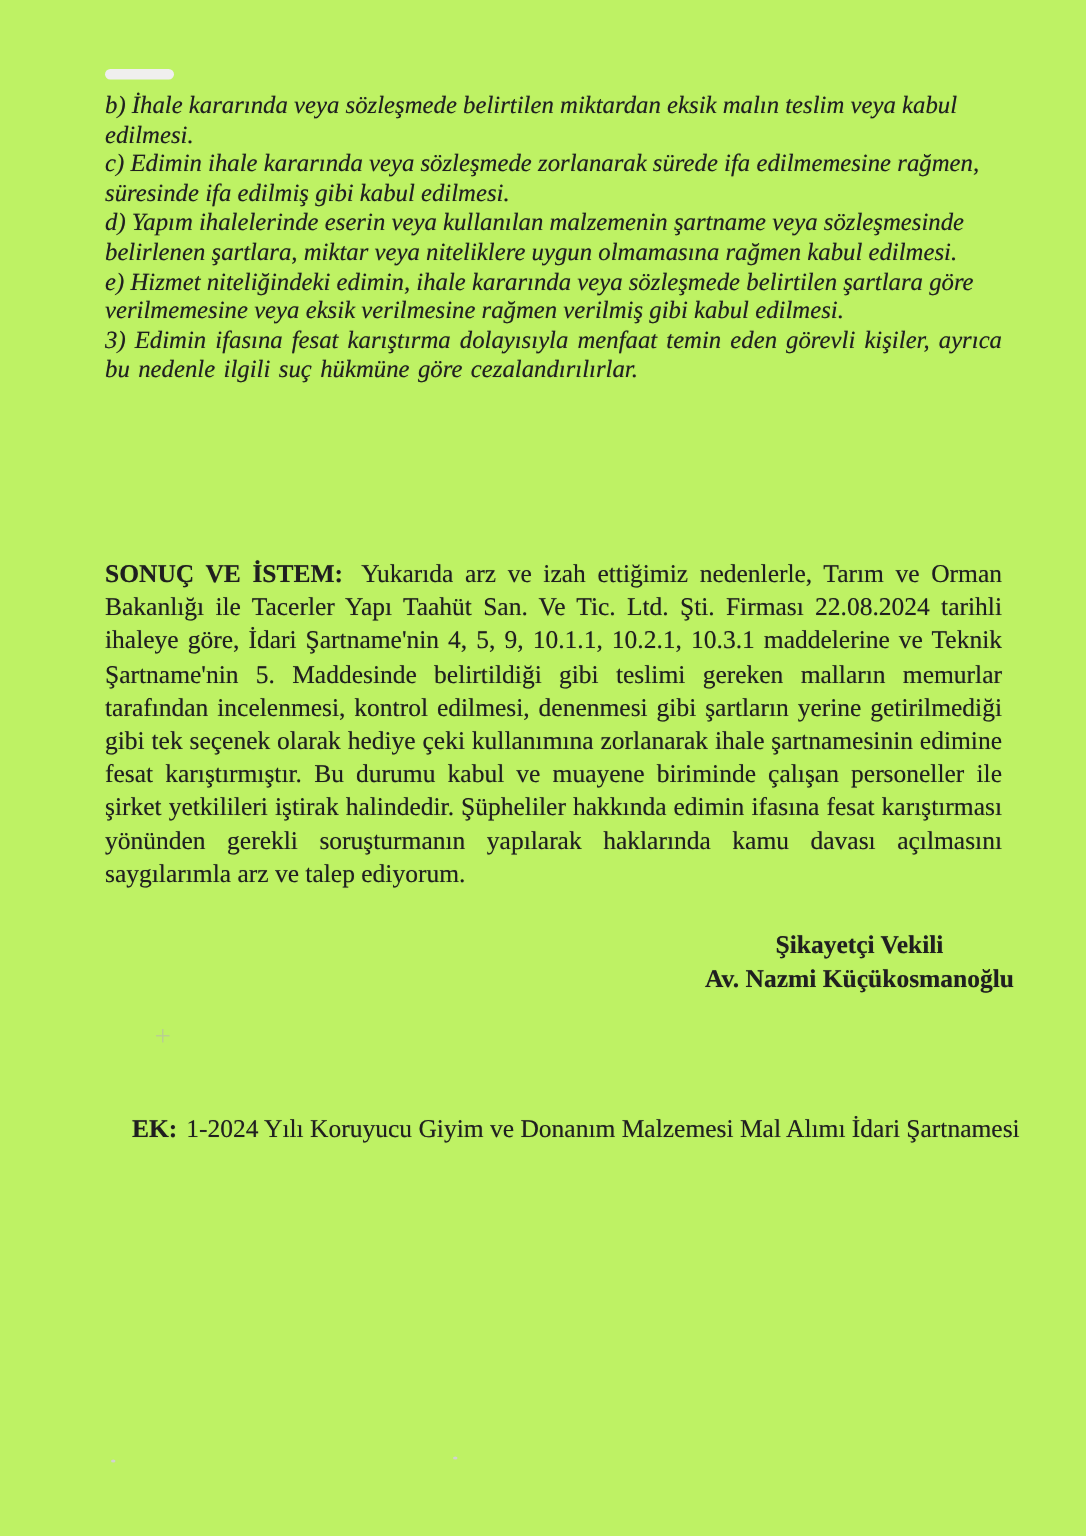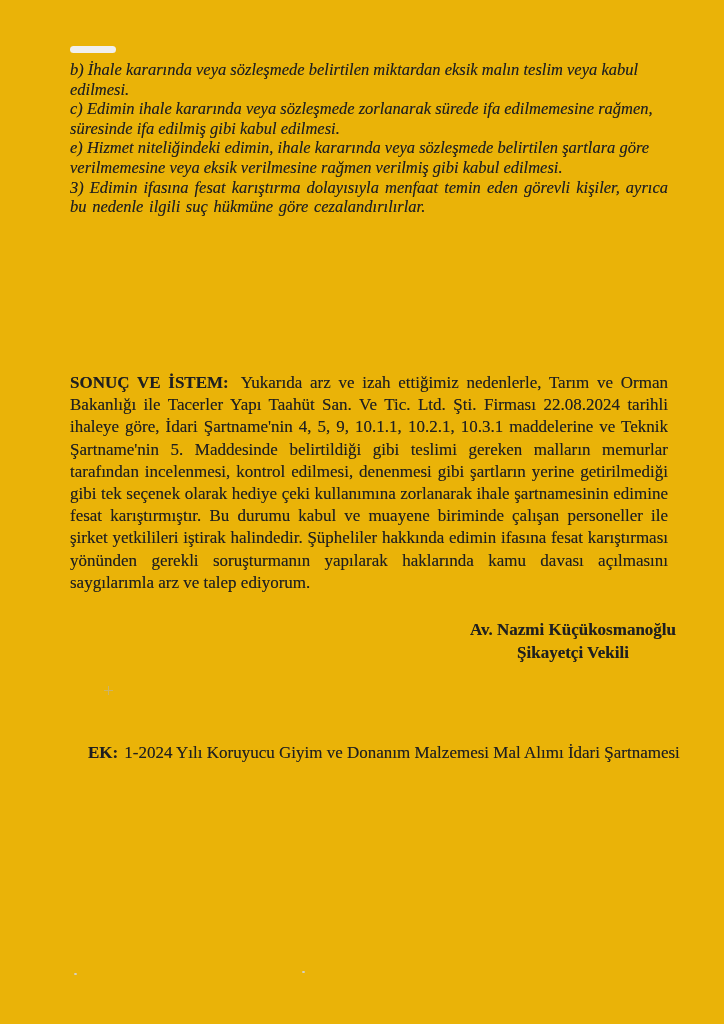--- a/index.html
+++ b/index.html
@@ -4,21 +4,21 @@
 <style>
   html, body {
     margin: 0;
     padding: 0;
     background: #ffffff;
   }
   .page {
     position: relative;
     width: 724px;
     height: 1024px;
-    background: #eab308;
+    background: #bef264;
     overflow: hidden;
     font-family: "Liberation Serif", "DejaVu Serif", serif;
     color: #1f1f1f;
   }
   .txt {
     text-shadow: 0 0 0.5px rgba(45,45,45,0.55);
   }
   
   .clauses {
     position: absolute;
@@ -113,32 +113,33 @@
 </head>
 <body>
 
 <div class="page">
 
   <div class="smudge"></div>
 
   <div class="clauses txt">
     <p class="it">b) İhale kararında veya sözleşmede belirtilen miktardan eksik malın teslim veya kabul edilmesi.</p>
     <p class="it">c) Edimin ihale kararında veya sözleşmede zorlanarak sürede ifa edilmemesine rağmen, süresinde ifa edilmiş gibi kabul edilmesi.</p>
+    <p class="it">d) Yapım ihalelerinde eserin veya kullanılan malzemenin şartname veya sözleşmesinde belirlenen şartlara, miktar veya niteliklere uygun olmamasına rağmen kabul edilmesi.</p>
     <p class="it">e) Hizmet niteliğindeki edimin, ihale kararında veya sözleşmede belirtilen şartlara göre verilmemesine veya eksik verilmesine rağmen verilmiş gibi kabul edilmesi.</p>
     <p class="it just wide-sp">3) Edimin ifasına fesat karıştırma dolayısıyla menfaat temin eden görevli kişiler, ayrıca bu nedenle ilgili suç hükmüne göre cezalandırılırlar.</p>
   </div>
 
   <p class="conclusion txt">
     <span class="bold head-sp">SONUÇ VE İSTEM:</span>
     <span>Yukarıda arz ve izah ettiğimiz nedenlerle, Tarım ve Orman Bakanlığı ile Tacerler Yapı Taahüt San. Ve Tic. Ltd. Şti. Firması 22.08.2024 tarihli ihaleye göre, İdari Şartname'nin 4, 5, 9, 10.1.1, 10.2.1, 10.3.1 maddelerine ve Teknik Şartname'nin 5. Maddesinde belirtildiği gibi teslimi gereken malların memurlar tarafından incelenmesi, kontrol edilmesi, denenmesi gibi şartların yerine getirilmediği gibi tek seçenek olarak hediye çeki kullanımına zorlanarak ihale şartnamesinin edimine fesat karıştırmıştır. Bu durumu kabul ve muayene biriminde çalışan personeller ile şirket yetkilileri iştirak halindedir. Şüpheliler hakkında edimin ifasına fesat karıştırması yönünden gerekli soruşturmanın yapılarak haklarında kamu davası açılmasını saygılarımla arz ve talep ediyorum.</span>
   </p>
 
   <div class="signature txt">
+    <div>Şikayetçi Vekili</div>
     <div>Av. Nazmi Küçükosmanoğlu</div>
-    <div>Şikayetçi Vekili</div>
   </div>
 
   <div class="attachments txt">
     <span class="label">EK:</span>
     <div class="items">
       <div>1-2024 Yılı Koruyucu Giyim ve Donanım Malzemesi Mal Alımı İdari Şartnamesi</div>
     </div>
   </div>
 
   <div class="speck-plus"></div>

